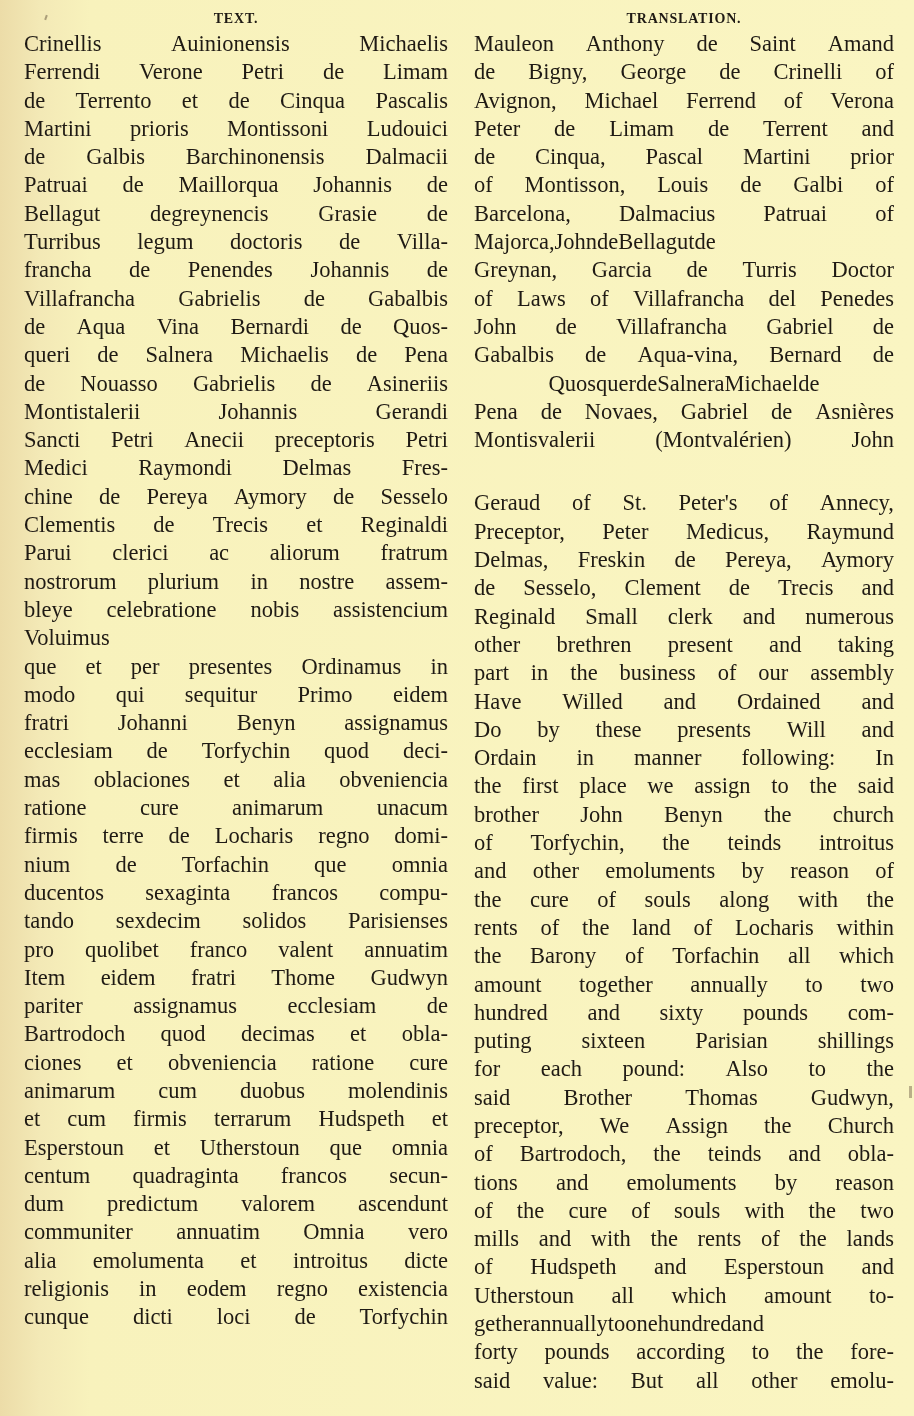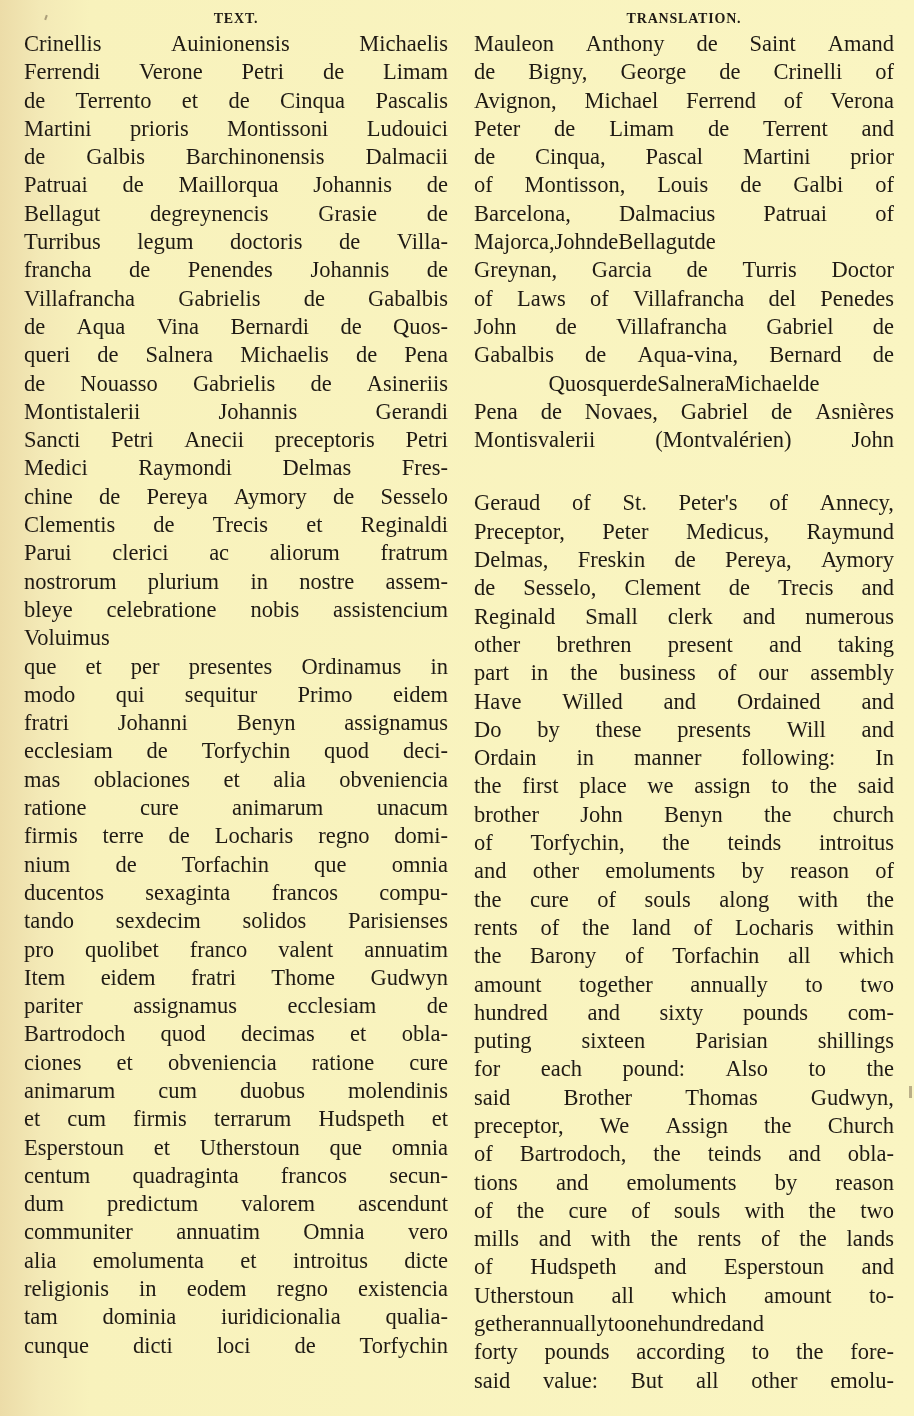--- a/index.html
+++ b/index.html
@@ -379,26 +379,20 @@
           <span>introitus</span>
           <span>dicte</span>
         </li>
         <li class="line" style="display: flex; justify-content: space-between;">
           <span>religionis</span>
           <span>in</span>
           <span>eodem</span>
           <span>regno</span>
           <span>existencia</span>
         </li>
-        <li class="line" style="display: flex; justify-content: space-between;">
-          <span>tam</span>
-          <span>dominia</span>
-          <span>iuridicionalia</span>
-          <span>qualia-</span>
-        </li>
         <li class="line last" style="display: flex; justify-content: space-between;">
           <span>cunque</span>
           <span>dicti</span>
           <span>loci</span>
           <span>de</span>
           <span>Torfychin</span>
         </li>
       </ul>
   </section>
 

